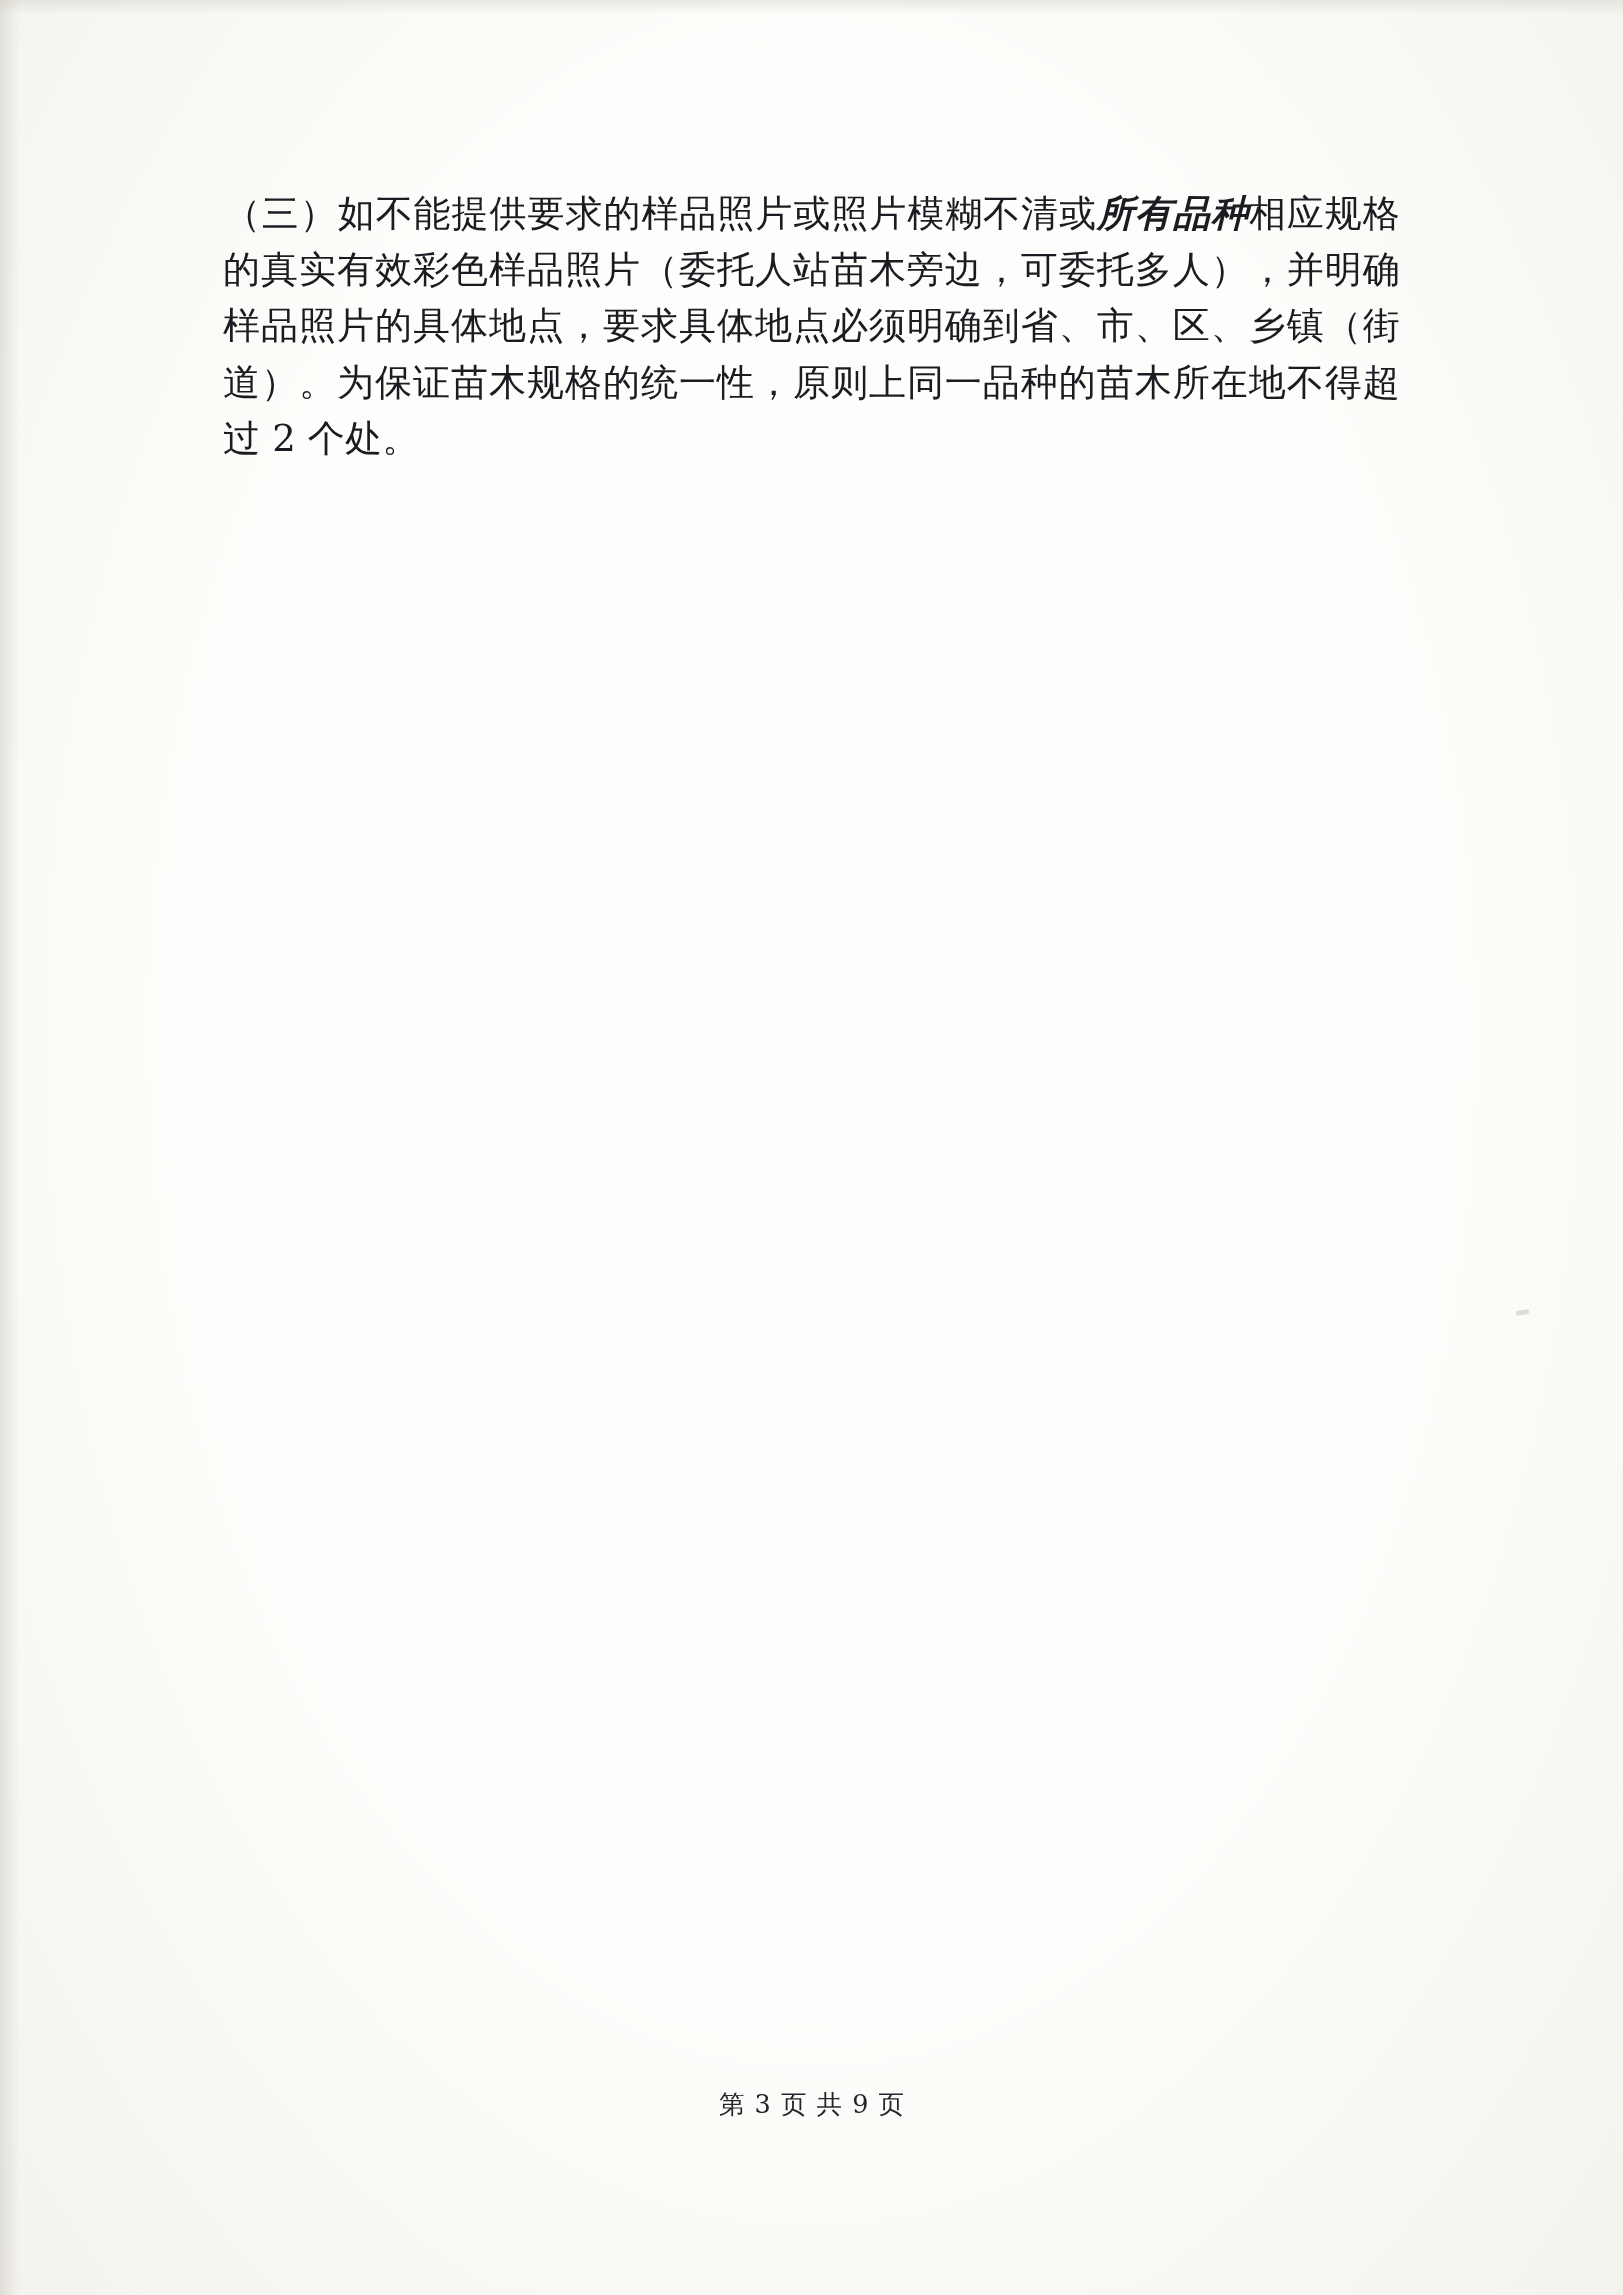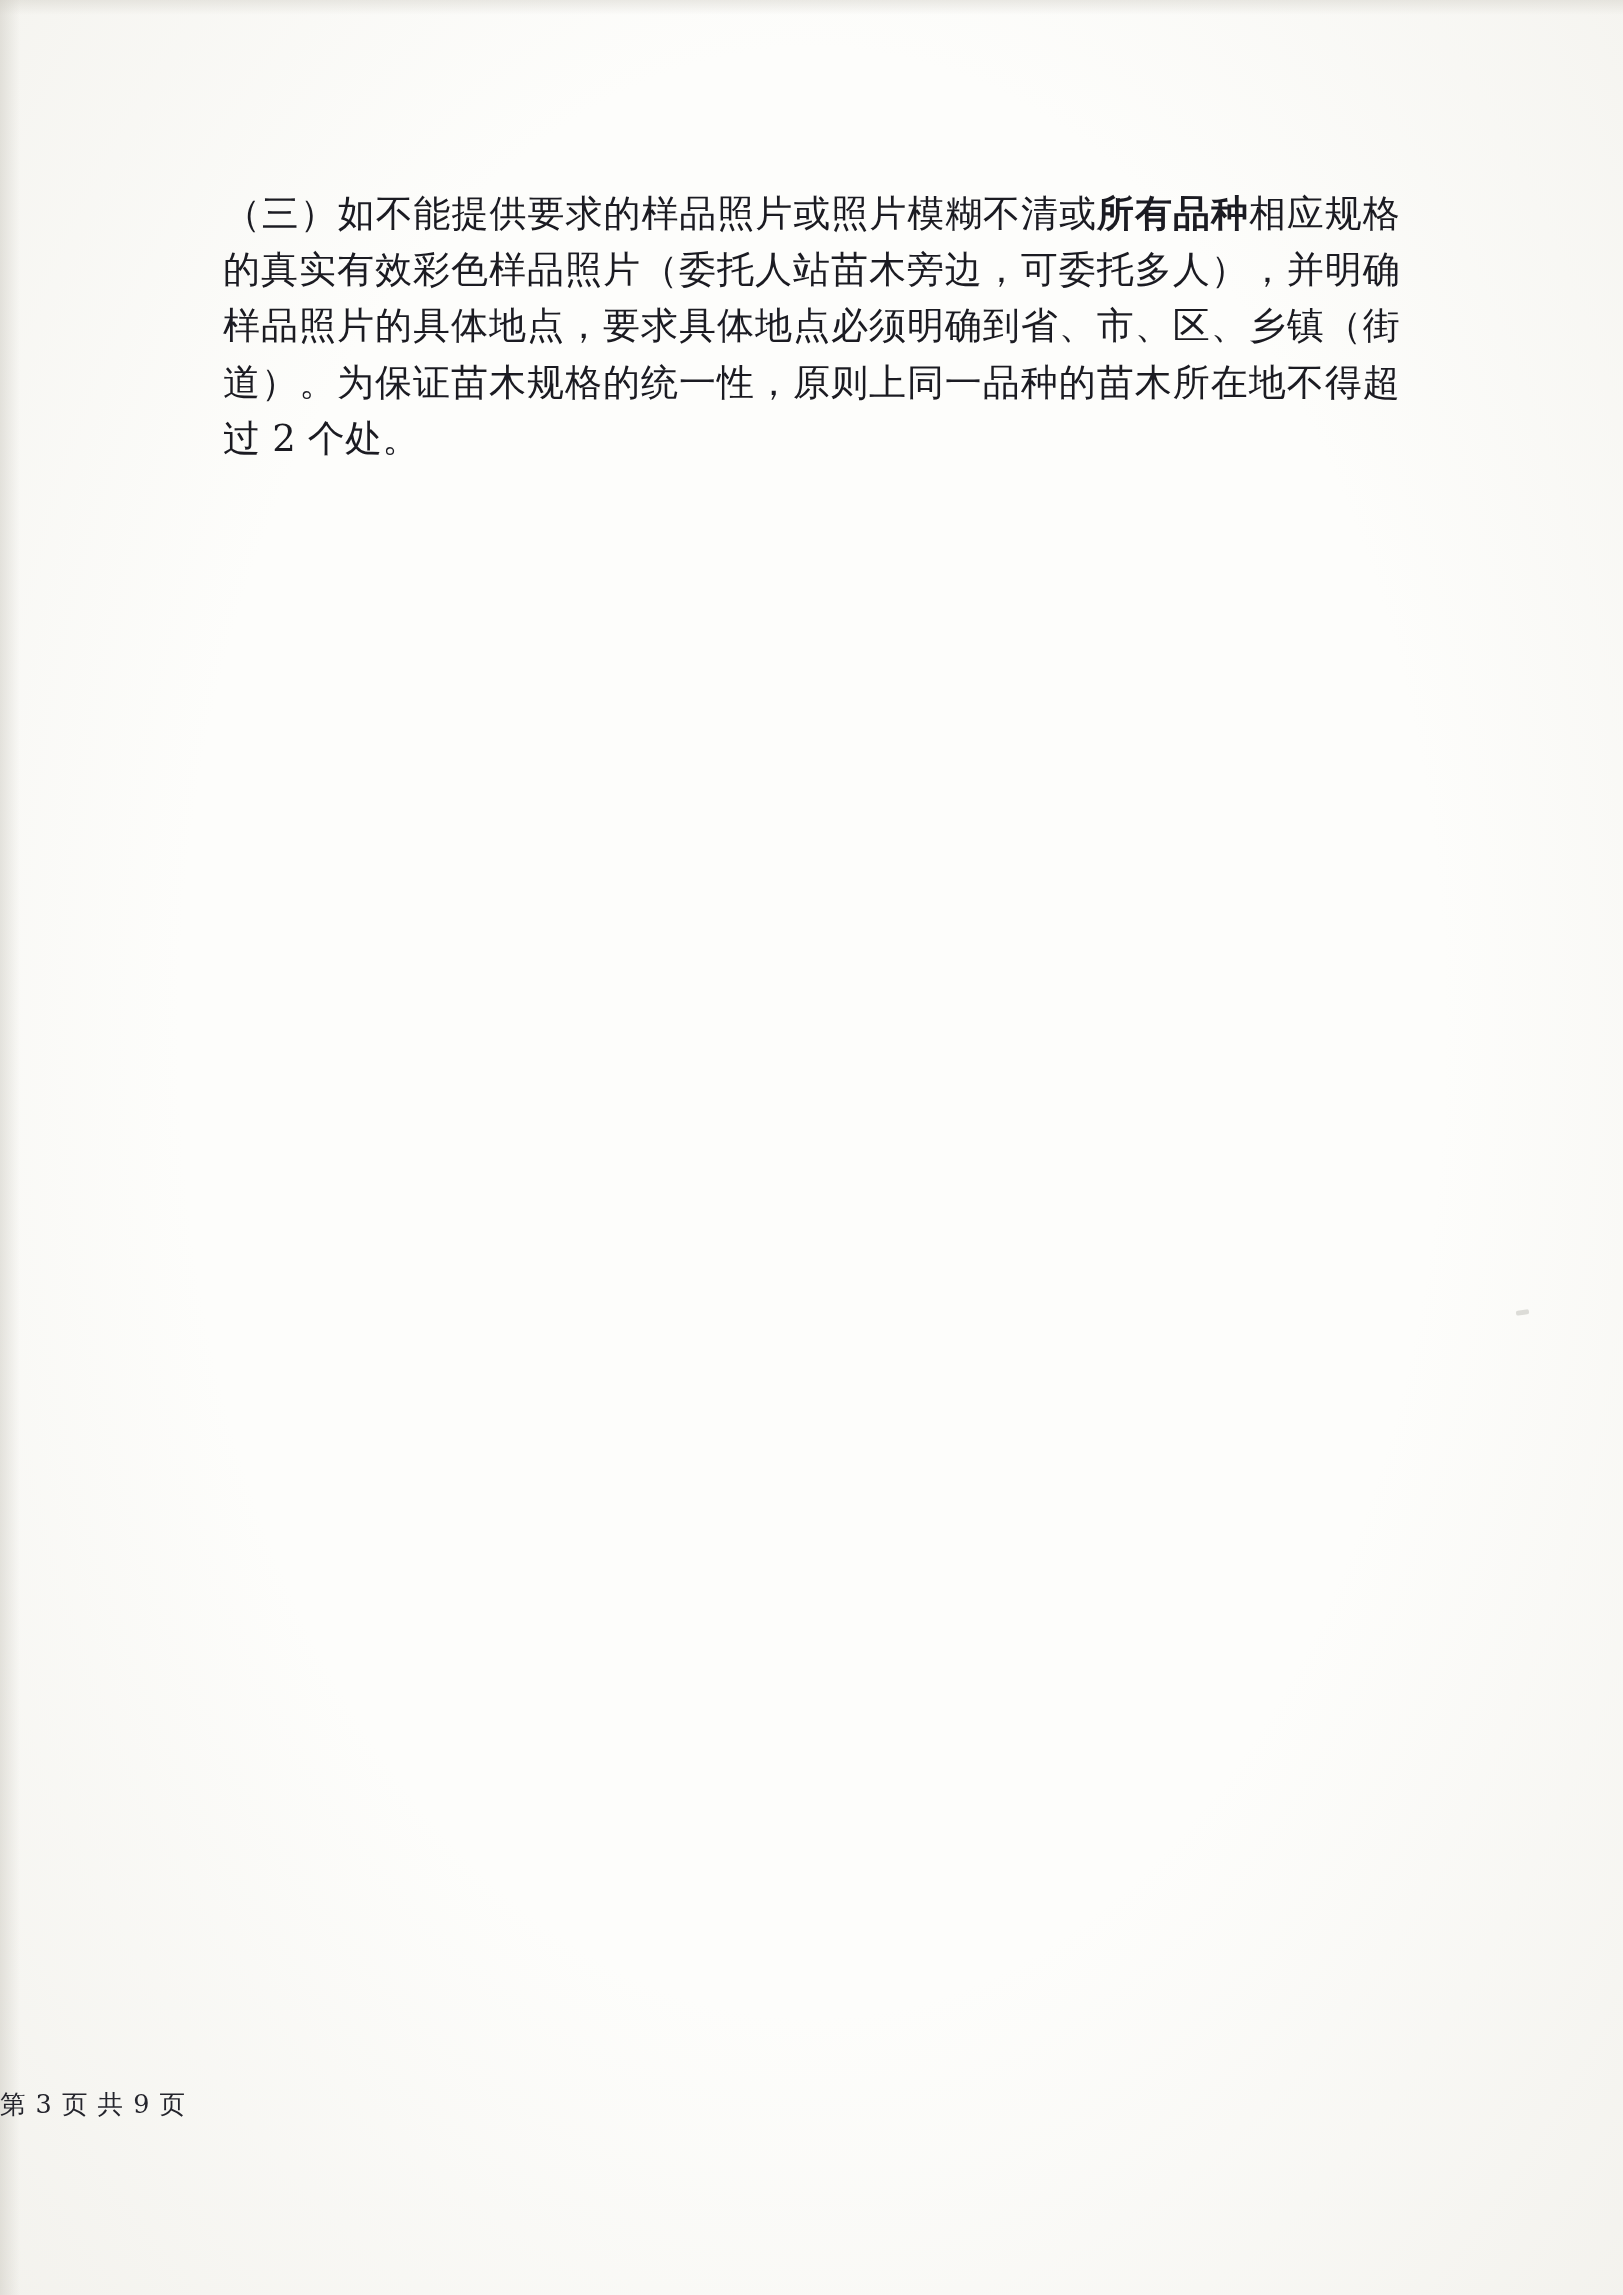--- a/index.html
+++ b/index.html
@@ -46,28 +46,29 @@
     display: inline-block;
     width: 0px;
   }
   .b-heavy {
     font-weight: bold;
     font-family: "DejaVu Sans", "Liberation Sans", sans-serif;
     letter-spacing: 0.5px;
   }
   .b-italic {
     font-weight: bold;
+    font-style: italic;
     font-family: "DejaVu Sans", "Liberation Sans", sans-serif;
   }
   .footer {
     position: absolute;
     left: 0;
     right: 0;
     top: 2087px;
-    text-align: left;
+    text-align: center;
     font-size: 25.5px;
     color: #24242c;
     font-family: "DejaVu Serif", "Liberation Serif", serif;
     letter-spacing: 1px;
   }
   
   .speck {
     position: absolute;
     left: 1516px;
     top: 1310px;

